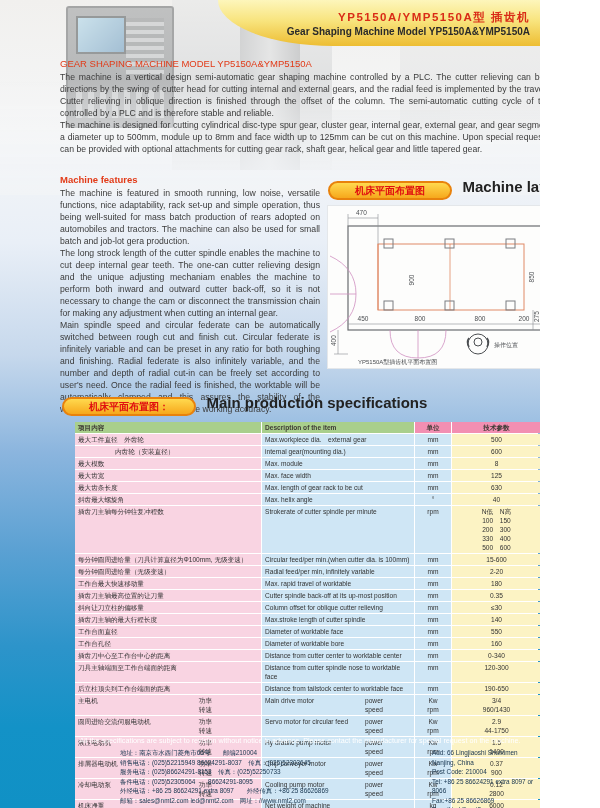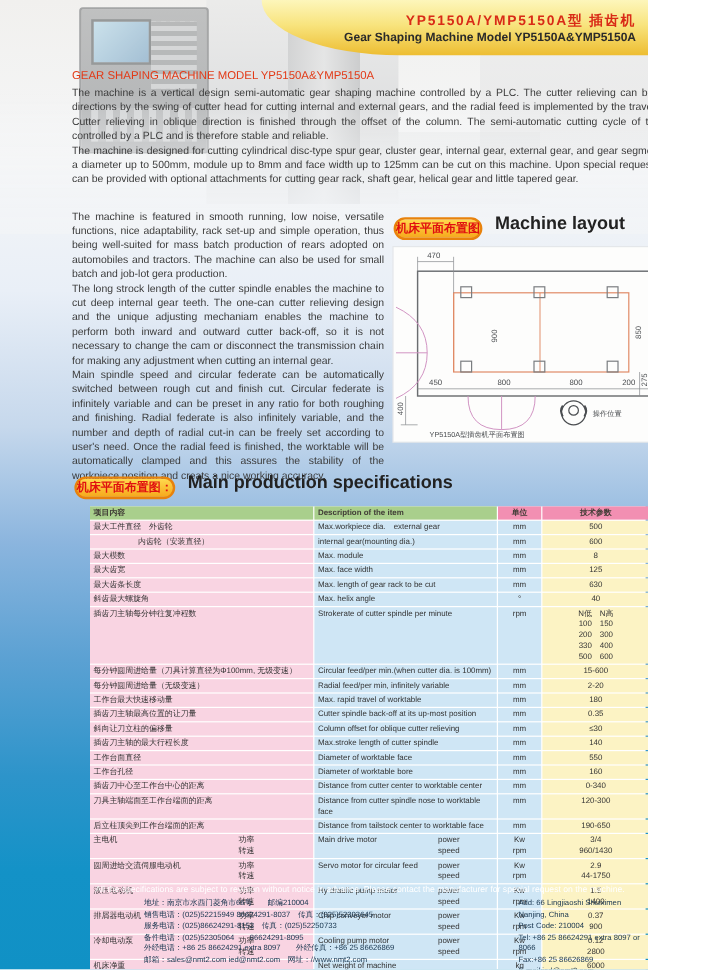--- a/index.html
+++ b/index.html
@@ -30,21 +30,21 @@
   
   .intro{position:absolute;left:60px;top:58px;width:538px;}
   .redhead{font-size:9.5px;color:#e23a17;margin:0 0 2px 0;font-weight:normal;}
   .body-p{font-size:8.7px;line-height:12px;color:#3b3b3b;margin:0;text-align:justify;}
   .features{position:absolute;left:60px;top:174px;width:260px;}
   .features .redhead{font-weight:bold;}
 
   
   .layoutSec{position:absolute;left:328px;top:178px;width:266px;}
   .badge{display:inline-block;background:linear-gradient(180deg,#ffd94e,#f6a81c);border:2px solid #e8820c;border-radius:11px;
-    padding:1px 0;font-size:10px;font-weight:bold;color:#e01010;line-height:13px;}
+    padding:1px 25px;font-size:10px;font-weight:bold;color:#e01010;line-height:13px;}
   .secTitle{display:inline-block;font-size:15px;font-weight:bold;color:#222;margin-left:6px;vertical-align:2px;}
   .drawBox{margin-top:6px;width:258px;height:162px;background:#fdfdfc;box-shadow:0 0 0 1px #e4e7ea;}
   .drawBox svg{display:block;}
 
   
   .specsSec{position:absolute;left:62px;top:394px;width:480px;}
   .specTable{margin:6px 0 0 13px;width:463px;background:#fff;}
   .trow{display:grid;grid-template-columns:186px 152px 36px 89px;gap:1px;margin-bottom:1px;}
   .trow>div{font-size:6.6px;line-height:9px;padding:1px 3px;color:#333;}
   .thead>div{font-weight:bold;color:#403c36;}
@@ -91,20 +91,21 @@
     <div class="en">Gear Shaping Machine Model YP5150A&amp;YMP5150A</div>
   </div>
 
   <div class="intro">
     <h2 class="redhead">GEAR SHAPING MACHINE MODEL YP5150A&amp;YMP5150A</h2>
     <p class="body-p">The machine is a vertical design semi-automatic gear shaping machine controlled by a PLC. The cutter relieving can be made in two directions by the swing of cutter head for cutting internal and external gears, and the radial feed is implemented by the travel of worktable. Cutter relieving in oblique direction is finished through the offset of the column. The semi-automatic cutting cycle of the machine is controlled by a PLC and is therefore stable and reliable.</p>
     <p class="body-p">The machine is designed for cutting cylindrical disc-type spur gear, cluster gear, internal gear, external gear, and gear segment. Gears with a diameter up to 500mm, module up to 8mm and face width up to 125mm can be cut on this machine. Upon special request, the machine can be provided with optional attachments for cutting gear rack, shaft gear, helical gear and little tapered gear.</p>
   </div>
 
   <div class="features">
+    <h2 class="redhead">Machine features</h2>
     <p class="body-p">The machine is featured in smooth running, low noise, versatile functions, nice adaptability, rack set-up and simple operation, thus being well-suited for mass batch production of rears adopted on automobiles and tractors. The machine can also be used for small batch and job-lot gera production.</p>
     <p class="body-p">The long strock length of the cutter spindle enables the machine to cut deep internal gear teeth. The one-can cutter relieving design and the unique adjusting mechaniam enables the machine to perform both inward and outward cutter back-off, so it is not necessary to change the cam or disconnect the transmission chain for making any adjustment when cutting an internal gear.</p>
     <p class="body-p">Main spindle speed and circular federate can be automatically switched between rough cut and finish cut. Circular federate is infinitely variable and can be preset in any ratio for both roughing and finishing. Radial federate is also infinitely variable, and the number and depth of radial cut-in can be freely set according to user's need. Once the radial feed is finished, the worktable will be automatically clamped and this assures the stability of the workpiece position and creats a nice working accuracy.</p>
   </div>
 
   <div class="layoutSec">
     <span class="badge">机床平面布置图</span>
     <span class="secTitle">Machine layout</span>
     <div class="drawBox">
       <svg width="258" height="162" viewBox="0 0 258 162">

